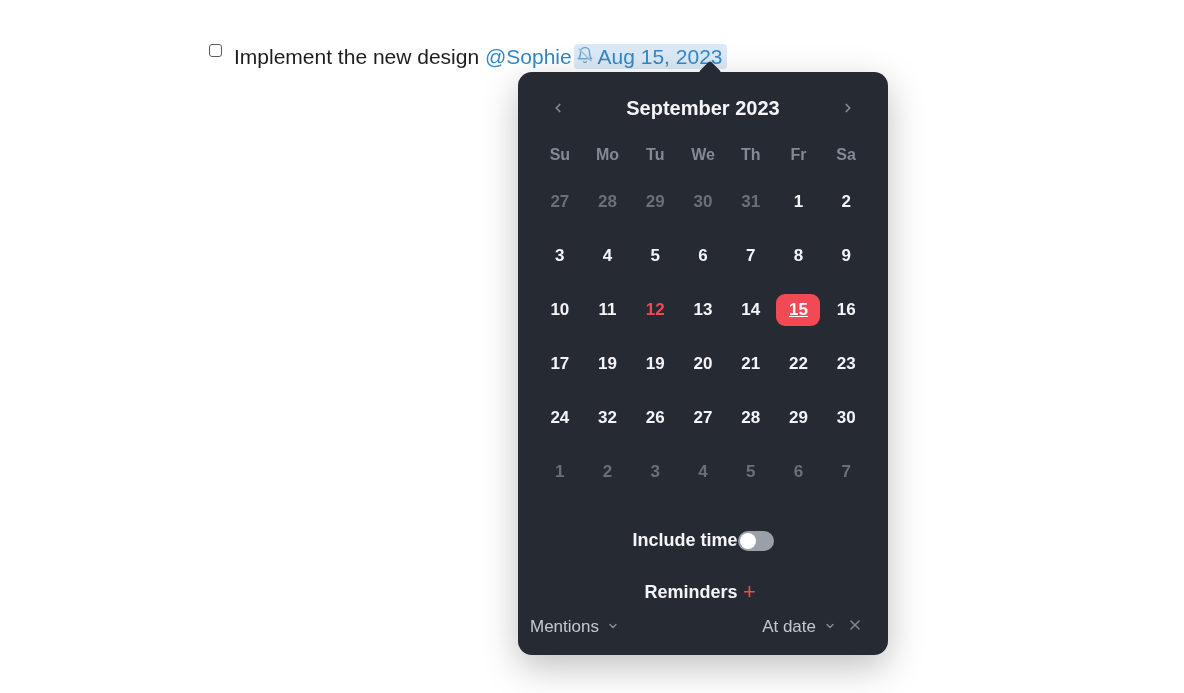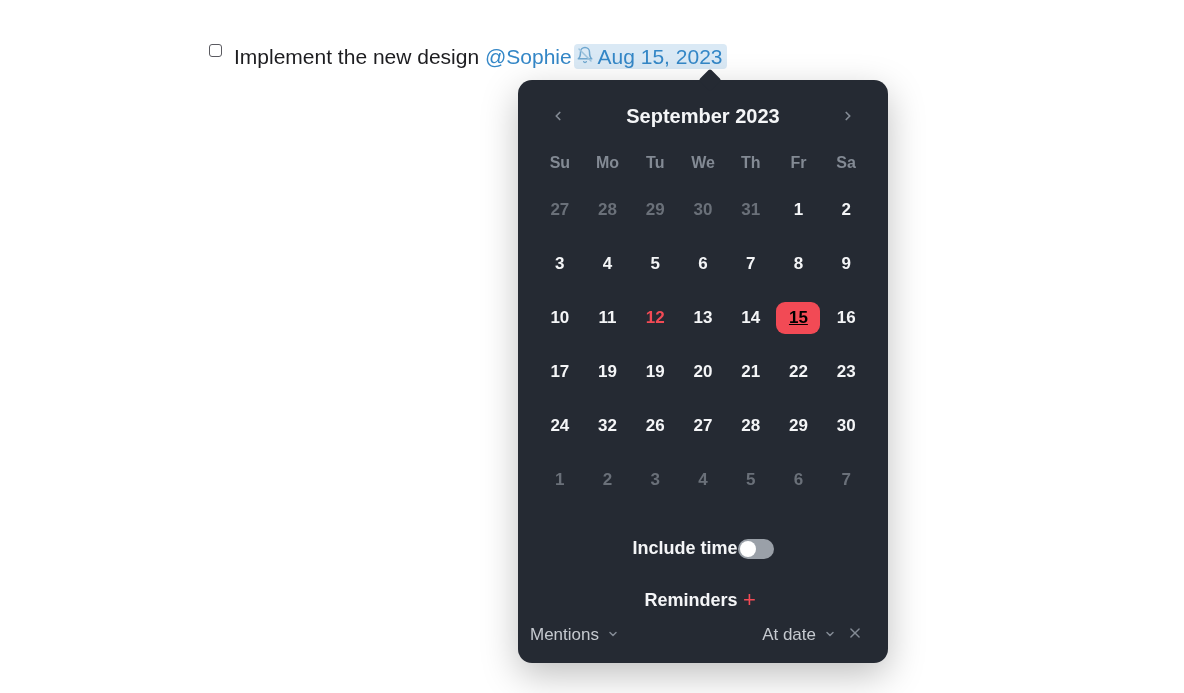--- a/index.html
+++ b/index.html
@@ -18,34 +18,34 @@
 
   
   .task-line{position:absolute;left:176px;top:44px;display:flex;align-items:flex-start;font-size:21px;line-height:1;gap:8px;margin-left:33px;}
   .checkbox{width:13px;height:13px;border:1.5px solid #5a5a60;border-radius:3px;box-sizing:border-box;margin-right:4px;}
   .task-text{letter-spacing:0;}
   .mention{color:var(--blue);}
   .date-chip{display:inline-flex;align-items:center;color:var(--blue);background:rgba(52,135,199,0.18);border-radius:4px;padding:2px 4px 2px 2px;gap:4px;margin-left:-4px;}
   .date-chip svg{width:18px;height:18px;}
 
   
-  .popover{position:absolute;left:518px;top:80px;width:370px;background:var(--pop-bg);border-radius:14px;box-shadow:0 12px 36px rgba(0,0,0,0.25);color:var(--pop-ink);padding-bottom:18px;}
+  .popover{position:absolute;left:518px;top:72px;width:370px;background:var(--pop-bg);border-radius:14px;box-shadow:0 12px 36px rgba(0,0,0,0.25);color:var(--pop-ink);padding-bottom:18px;}
   .caret{position:absolute;top:-8px;left:184px;width:16px;height:16px;background:var(--pop-bg);transform:rotate(45deg);border-radius:2px;}
 
   .cal-head{display:flex;align-items:center;justify-content:space-between;padding:22px 26px 10px 26px;}
   .cal-nav{width:28px;height:28px;display:flex;align-items:center;justify-content:center;color:var(--muted);cursor:pointer;border-radius:6px;}
   .cal-nav svg{width:14px;height:14px;}
   .cal-title{font-weight:700;font-size:20px;text-align:center;}
 
   .cal-grid{display:grid;grid-template-columns:repeat(7,1fr);gap:6px 0;padding:8px 18px 14px 18px;}
   .dow{font-size:16px;font-weight:600;color:var(--muted);text-align:center;padding:6px 0 8px 0;}
   .day{font-size:17px;font-weight:700;color:var(--pop-ink);text-align:center;width:44px;height:32px;line-height:32px;margin:8px auto;border-radius:9px;cursor:pointer;}
   .day.out{color:var(--muted2);font-weight:600;}
   .day.today{color:var(--accent);}
-  .day.sel{background:var(--accent);color:#000000;text-decoration:underline;}
+  .day.sel{background:var(--accent);color:#ffffff;text-decoration:underline;}
 
   .section{padding:20px 26px 0 26px;}
   .row{display:flex;align-items:center;justify-content:center;font-size:18px;}
   .label{font-weight:700;color:var(--pop-ink);}
   .toggle{width:36px;height:20px;background:#9aa0a8;border-radius:20px;position:relative;cursor:pointer;}
   .toggle .knob{position:absolute;top:2px;left:2px;width:16px;height:16px;background:#fff;border-radius:50%;}
   .plus-btn{color:var(--accent);font-size:22px;font-weight:400;width:24px;text-align:center;cursor:pointer;line-height:1;}
   .rem-row{padding:14px 26px 0 12px;display:flex;align-items:center;justify-content:space-between;font-size:17px;}
   .drop{display:inline-flex;align-items:center;gap:8px;color:#c5c9cf;cursor:pointer;font-weight:500;}
   .drop svg{width:12px;height:12px;}

